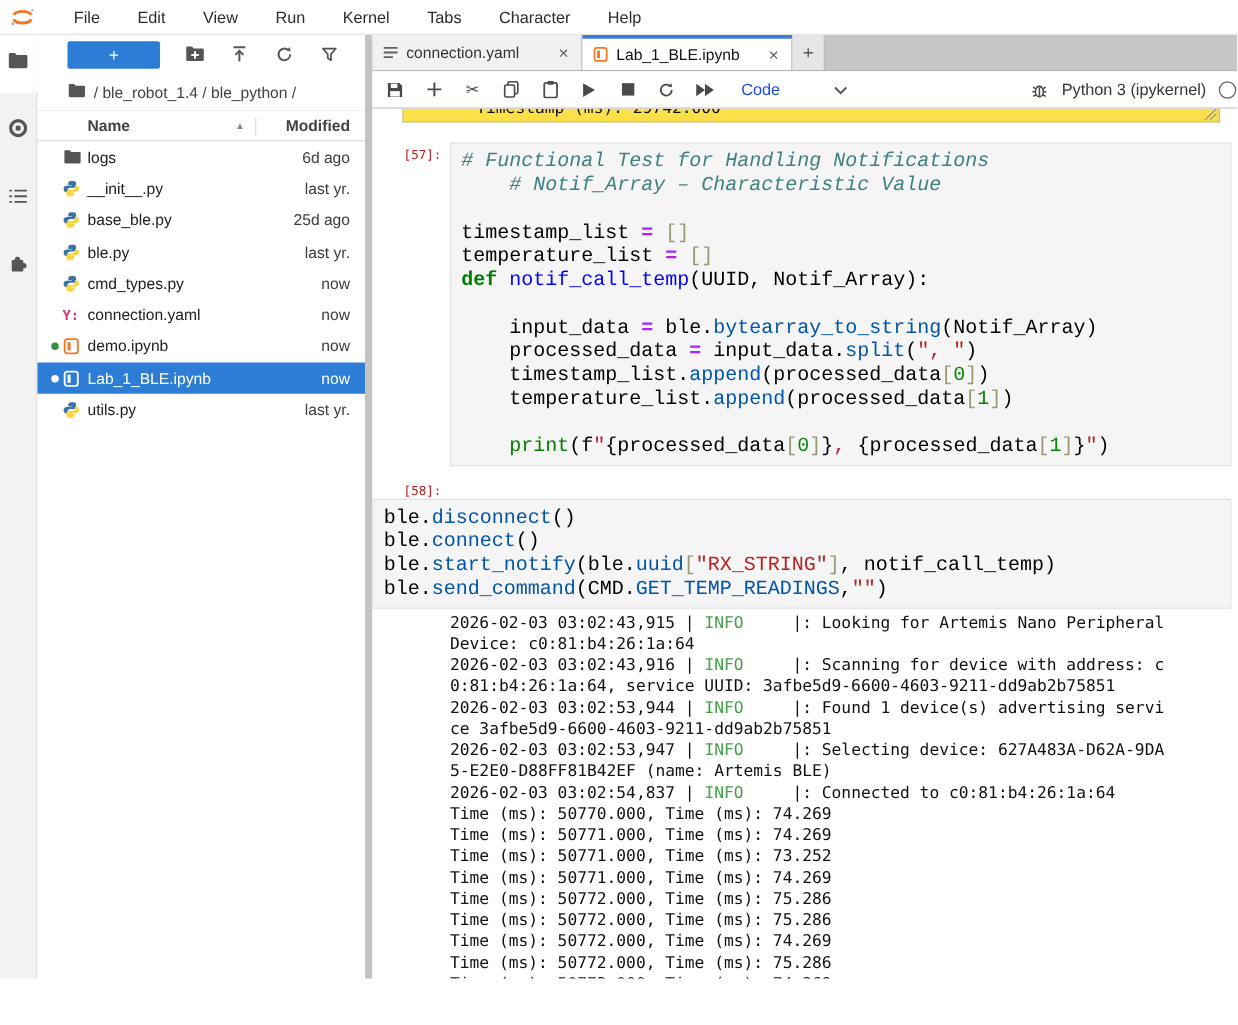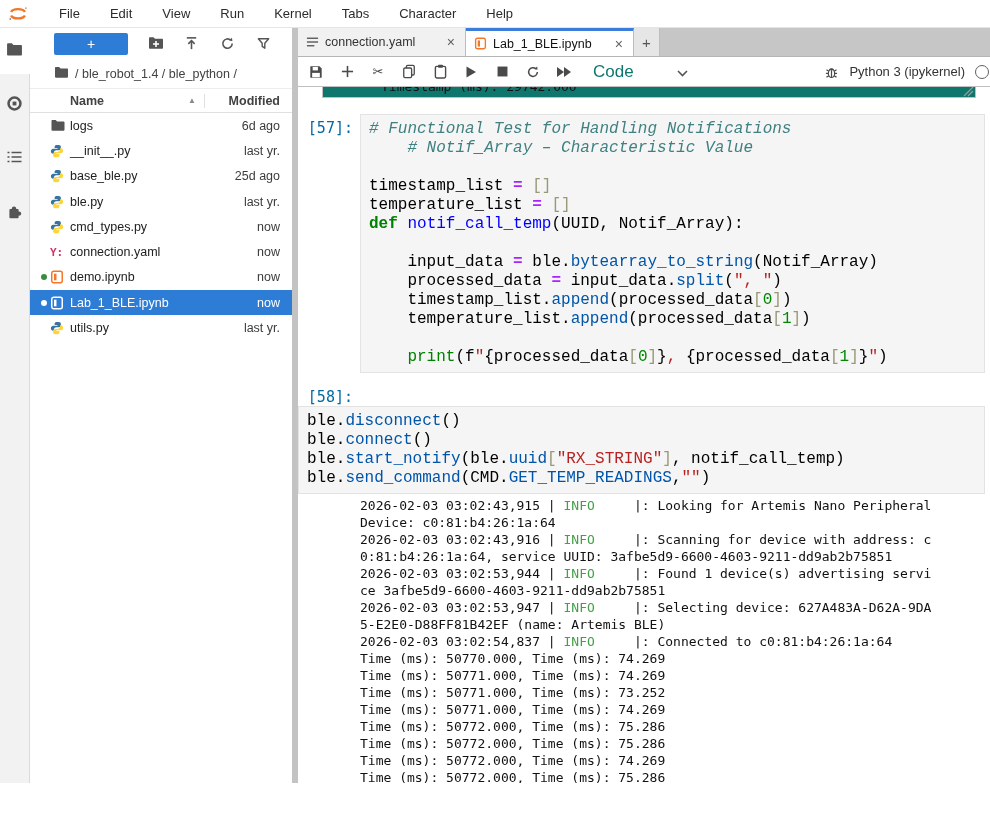--- a/index.html
+++ b/index.html
@@ -50,35 +50,35 @@
   .tabbar { height:29px; background:#c6c6c6; display:flex; align-items:stretch; border-bottom:1px solid #b5b5b5; }
   .tab { width:168px; background:#f1f1f1; border-right:1px solid #bdbdbd; display:flex; align-items:center; padding:0 8px; gap:6px; font-size:12.5px; color:#333; }
   .tab.active { background:#fff; border-top:3px solid #3c7dd9; border-right:1px solid #bdbdbd; color:#111; }
   .tab-label { flex:1; white-space:nowrap; overflow:hidden; }
   .tab-close { color:#616161; font-size:14px; padding:0 2px; }
   .tab-icon { display:inline-flex; }
   .tab-add { width:26px; background:#e6e6e6; border-right:1px solid #bdbdbd; display:flex; align-items:center; justify-content:center; color:#555; font-size:15px; }
 
   .nbtoolbar { height:30px; background:#fff; border-bottom:1px solid #c0c0c0; display:flex; align-items:center; padding:0 10px; gap:15px; }
   .tb-icon { display:inline-flex; align-items:center; justify-content:center; width:16px; height:16px; color:#4a4a4a; font-size:13px; }
-  .code-select { font-size:17px; color:#0f766e; margin-left:6px; }
+  .code-select { font-size:13px; color:#1d4ed8; margin-left:6px; }
   .chev { margin-left:28px; color:#555; }
   .tb-right { margin-left:auto; display:flex; align-items:center; gap:10px; }
   .kernel-label { font-size:13px; color:#333; white-space:nowrap; }
   .kernel-circle { width:14px; height:14px; border:1.5px solid #616161; border-radius:50%; flex:none; margin-right:-9px; }
 
   
   .nbarea { flex:1; background:#fff; overflow:hidden; position:relative; }
-  .remnant { margin-left:24px; margin-right:14px; height:11px; overflow:hidden; border:1px solid #c0c0c0; border-top:none; background:#0f766e; position:relative; }
+  .remnant { margin-left:24px; margin-right:14px; height:11px; overflow:hidden; border:1px solid #c0c0c0; border-top:none; background:#fde047; position:relative; }
   .remnant-text { font-family:"DejaVu Sans Mono", monospace; font-size:13px; white-space:pre; color:#111; margin-top:-8px; padding-left:58px; }
   .resize-handle { position:absolute; right:1px; bottom:0; }
 
   .cellrow { display:flex; margin-top:16px; }
   .cellrow.second { margin-top:10px;flex-direction:column; }
-  .prompt { width:62px; text-align:right; padding-right:7px; font-family:"DejaVu Sans Mono", monospace; font-size:15px; color:#0369a1; padding-top:5px; flex:none; }
+  .prompt { width:62px; text-align:right; padding-right:7px; font-family:"DejaVu Sans Mono", monospace; font-size:10px; color:#b91c1c; padding-top:5px; flex:none; }
   .codebox { flex:1; margin-right:5px; background:#f5f5f5; border:1px solid #e3e3e3; padding:5px 8px; }
   .cline { font-family:Liberation Mono, monospace; font-size:16px; line-height:19px; white-space:pre; color:#000; }
   .tk-pl { color:#000; }
   .tk-com { color:#408080; font-style:italic; }
   .tk-kw { color:#008000; font-weight:bold; }
   .tk-bi { color:#008000; }
   .tk-str { color:#BA2121; }
   .tk-num { color:#008800; }
   .tk-prop { color:#0055aa; }
   .tk-fn { color:#0000ff; }

